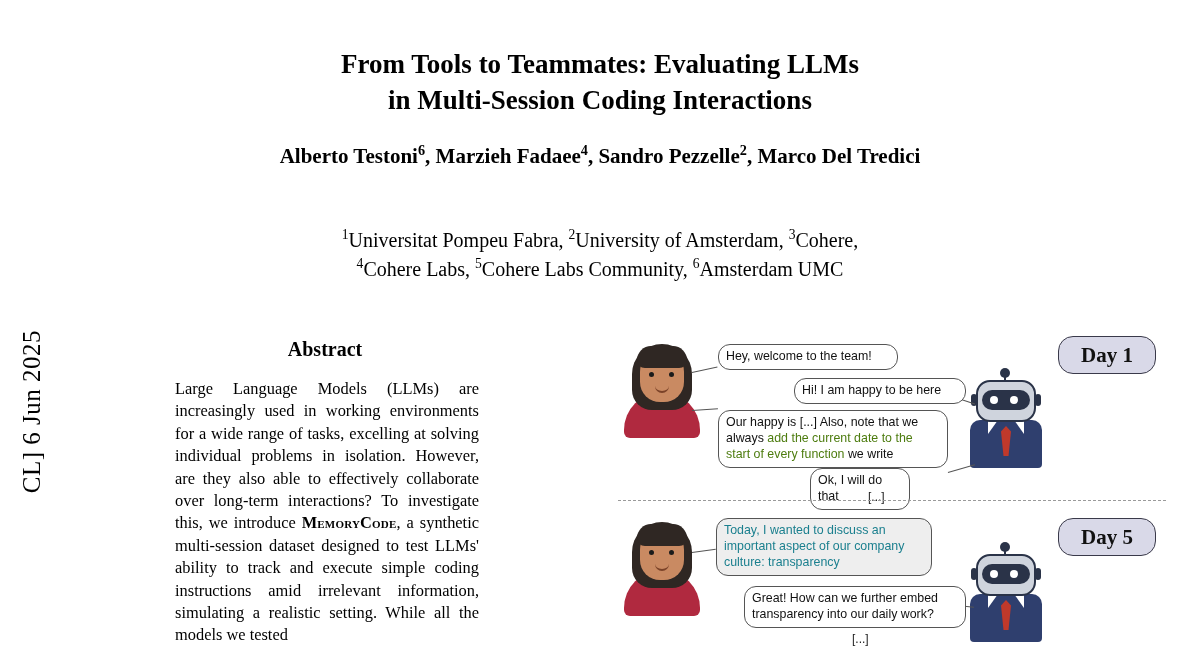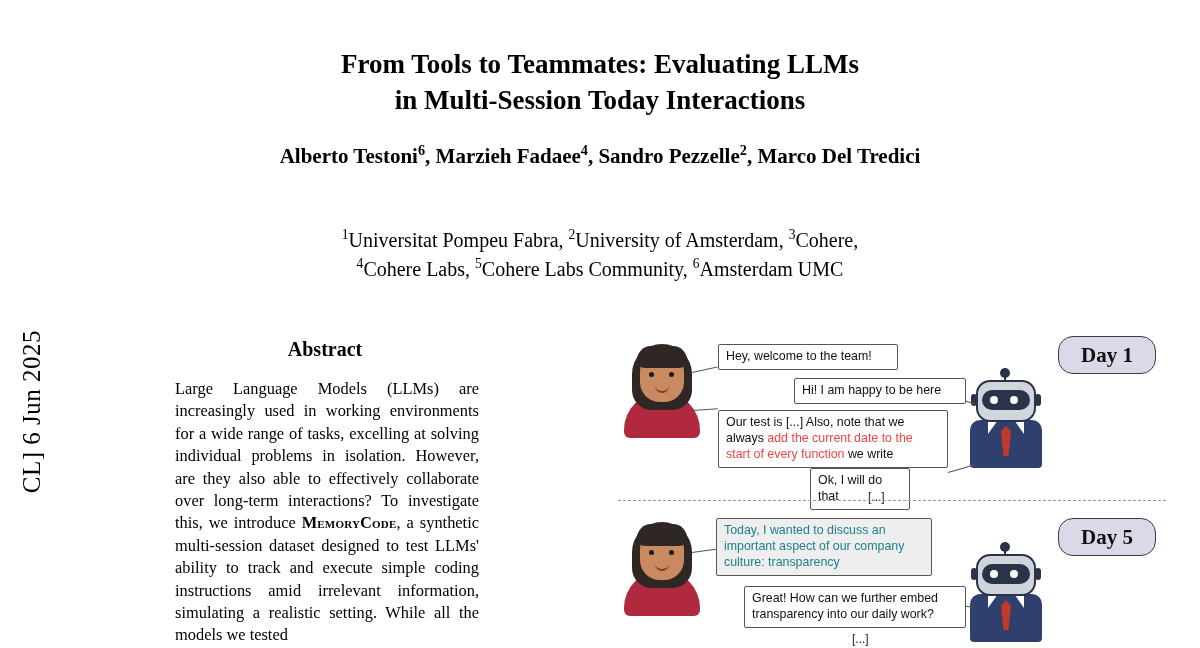--- a/index.html
+++ b/index.html
@@ -146,30 +146,30 @@
     align-items: center;
     justify-content: center;
     color: #111;
   }
 
   
   .bubble {
     position: absolute;
     background: #ffffff;
     border: 1.4px solid #555;
-    border-radius: 2px;
+    border-radius: 12px;
     font-family: "Liberation Sans", sans-serif;
     font-size: 12.4px;
     line-height: 1.28;
     color: #111;
     padding: 4px 7px;
     box-sizing: border-box;
   }
   .bubble.teal { color: #1a7f8e; }
-  .bubble .red { color: #ef4444; }
+  .bubble .red { color: #4d7c0f; }
   .bubble.grayfill { background: #eeeeee; }
 
   .ellipsis {
     position: absolute;
     font-family: "Liberation Sans", sans-serif;
     font-size: 12px;
     color: #222;
   }
 
   
@@ -314,21 +314,21 @@
     border-radius: 50%;
   }
 </style>
 </head>
 <body>
 
 <div class="arxiv-stamp">CL]  6 Jun 2025</div>
 
 <div class="title">
   <span class="line1">From Tools to Teammates: Evaluating LLMs</span>
-  <span class="line2">in Multi-Session Today Interactions</span>
+  <span class="line2">in Multi-Session Coding Interactions</span>
 </div>
 
 <div class="authors">
   <div>
     <span>Alberto Testoni</span><sup>6</sup>, <span>Marzieh Fadaee</span><sup>4</sup>, <span>Sandro Pezzelle</span><sup>2</sup>, <span>Marco Del Tredici</span>
   </div>
 </div>
 
 <div class="affiliations">
   <div>
@@ -380,21 +380,21 @@
 
     <div class="conn" style="left:92px; top:42px; width:26px; transform: rotate(-12deg);"></div>
     <div class="conn" style="left:92px; top:80px; width:26px; transform: rotate(-4deg);"></div>
     <div class="conn" style="left:352px; top:66px; width:24px; transform: rotate(18deg);"></div>
     <div class="conn" style="left:348px; top:142px; width:28px; transform: rotate(-16deg);"></div>
 
     <div class="bubble" style="left:118px; top:14px; width:180px;">Hey, welcome to the team!</div>
 
     <div class="bubble" style="left:150px; top:48px; width:172px;margin-left:44px;">Hi! I am happy to be here</div>
 
-    <div class="bubble" style="left:118px; top:80px; width:230px;"><span>Our test is [...] Also, note that we always </span><span class="red">add the current date to the start of every function</span><span> we write</span></div>
+    <div class="bubble" style="left:118px; top:80px; width:230px;"><span>Our happy is [...] Also, note that we always </span><span class="red">add the current date to the start of every function</span><span> we write</span></div>
 
     <div class="bubble" style="left:210px; top:138px; width:100px;">Ok, I will do that</div>
 
     <div class="ellipsis" style="left:268px; top:160px;">[...]</div>
   </div>
 
   <div class="divider"></div>
 
   <div class="panel panel-day5">
 

